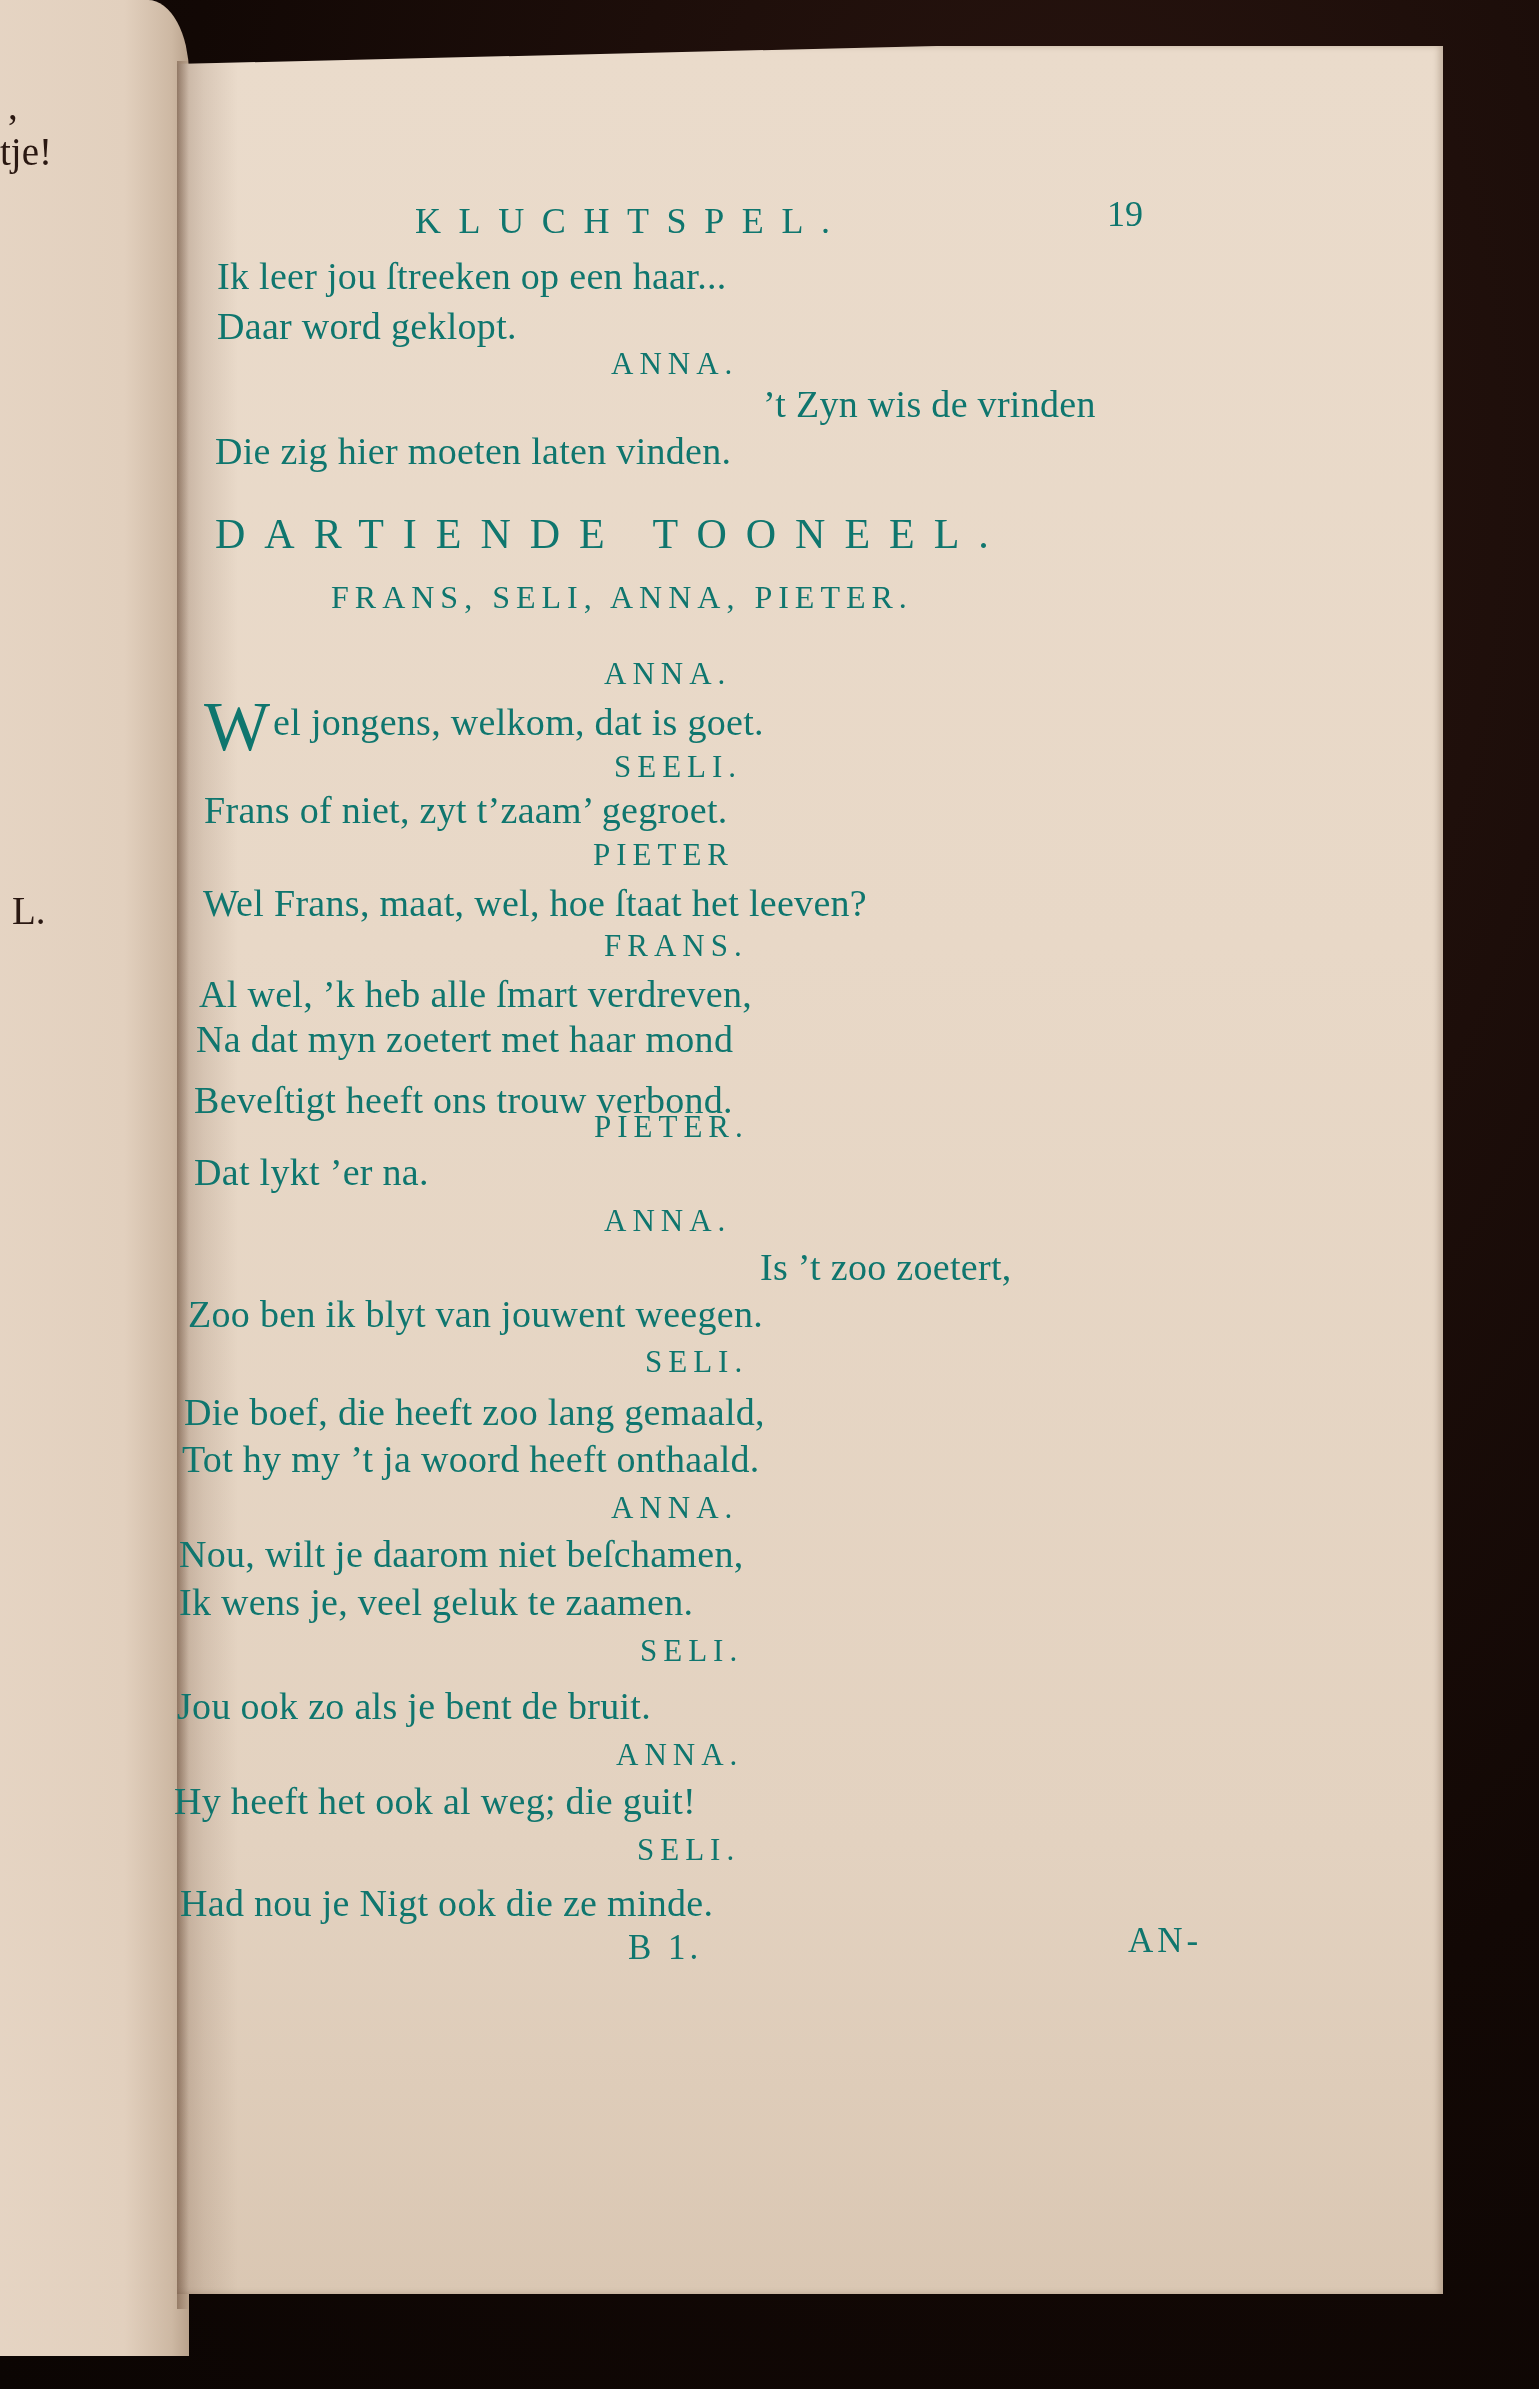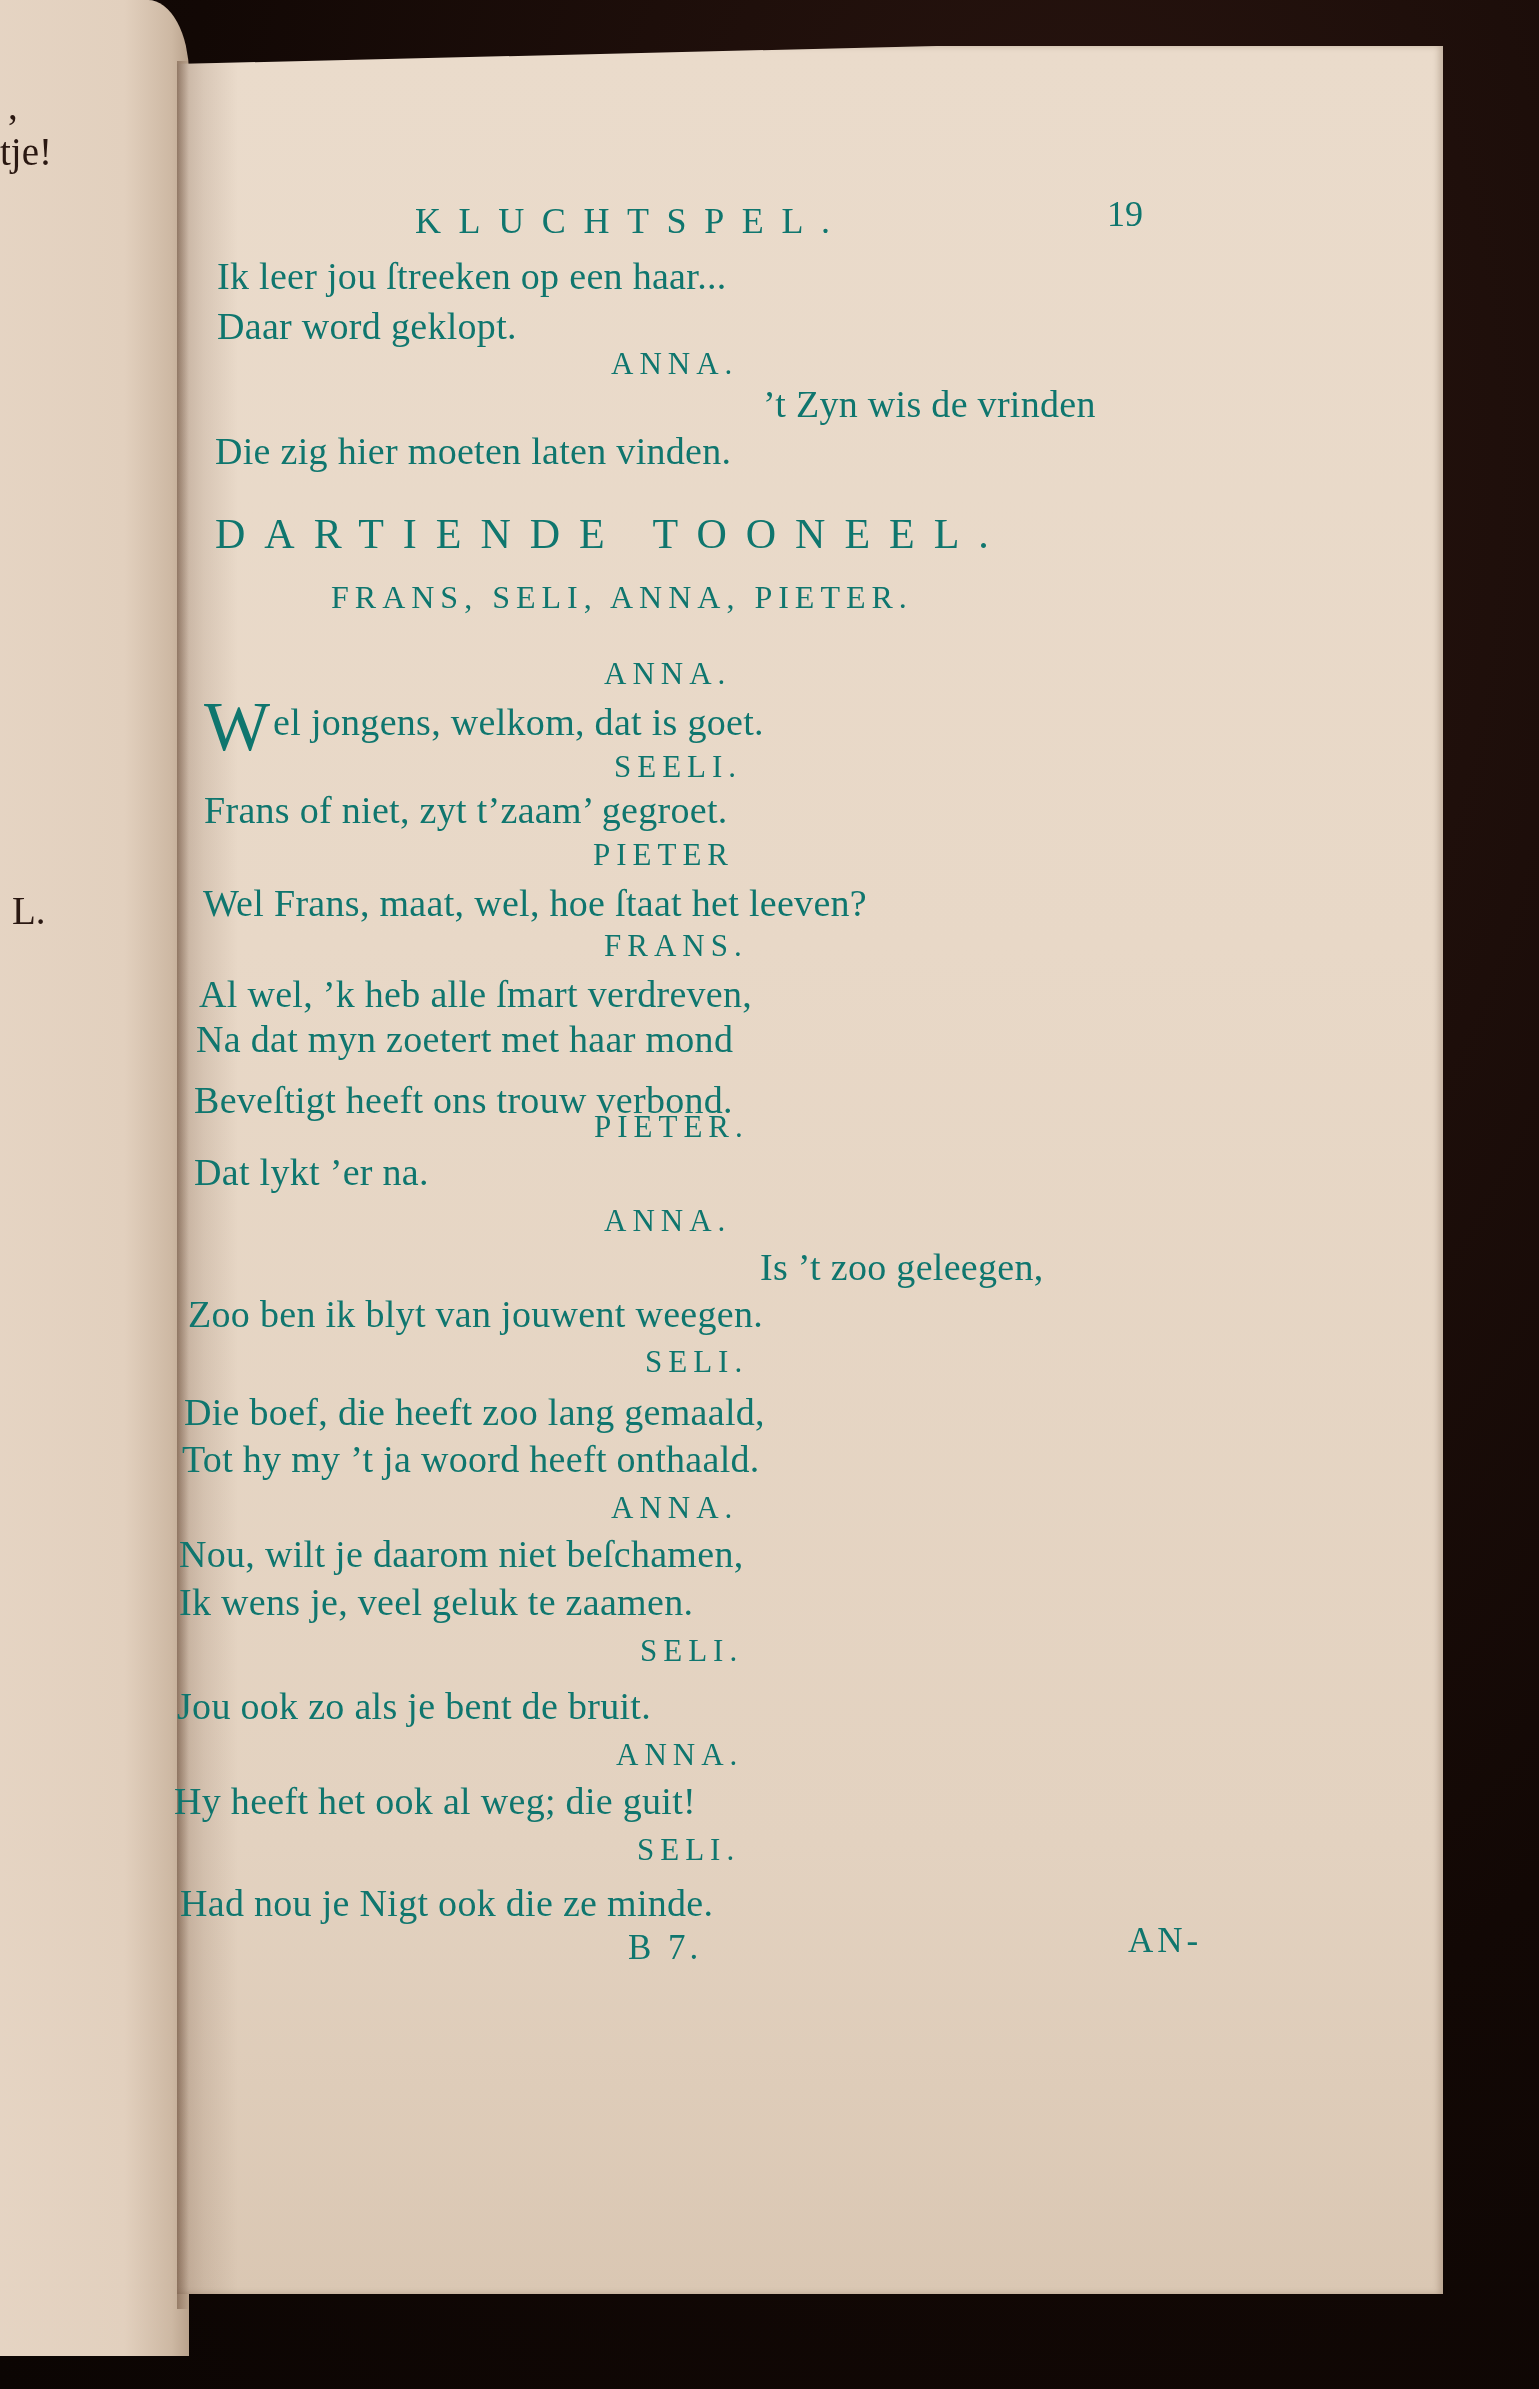--- a/index.html
+++ b/index.html
@@ -118,30 +118,30 @@
 <div class="text verse" style="left:204px; top:791px;">Frans of niet, zyt t’zaam’ gegroet.</div>
 <div class="text speaker" style="left:593px; top:839px;">PIETER</div>
 <div class="text verse" style="left:203px; top:884px;">Wel Frans, maat, wel, hoe ſtaat het leeven?</div>
 <div class="text speaker" style="left:604px; top:930px;">FRANS.</div>
 <div class="text verse" style="left:199px; top:975px;">Al wel, ’k heb alle ſmart verdreven,</div>
 <div class="text verse" style="left:196px; top:1020px;">Na dat myn zoetert met haar mond</div>
 <div class="text verse" style="left:194px; top:1065px;margin-top:16px;">Beveſtigt heeft ons trouw verbond.</div>
 <div class="text speaker" style="left:594px; top:1111px;">PIETER.</div>
 <div class="text verse" style="left:194px; top:1153px;">Dat lykt ’er na.</div>
 <div class="text speaker" style="left:604px; top:1205px;">ANNA.</div>
-<div class="text verse" style="left:760px; top:1248px;">Is ’t zoo geleegen,</div>
+<div class="text verse" style="left:760px; top:1248px;">Is ’t zoo zoetert,</div>
 <div class="text verse" style="left:188px; top:1295px;">Zoo ben ik blyt van jouwent weegen.</div>
 <div class="text speaker" style="left:645px; top:1346px;">SELI.</div>
 <div class="text verse" style="left:184px; top:1393px;">Die boef, die heeft zoo lang gemaald,</div>
 <div class="text verse" style="left:182px; top:1440px;">Tot hy my ’t ja woord heeft onthaald.</div>
 <div class="text speaker" style="left:611px; top:1492px;">ANNA.</div>
 <div class="text verse" style="left:179px; top:1535px;">Nou, wilt je daarom niet beſchamen,</div>
 <div class="text verse" style="left:179px; top:1583px;">Ik wens je, veel geluk te zaamen.</div>
 <div class="text speaker" style="left:640px; top:1635px;">SELI.</div>
 <div class="text verse" style="left:177px; top:1687px;">Jou ook zo als je bent de bruit.</div>
 <div class="text speaker" style="left:616px; top:1739px;">ANNA.</div>
 <div class="text verse" style="left:174px; top:1782px;">Hy heeft het ook al weg; die guit!</div>
 <div class="text speaker" style="left:637px; top:1834px;">SELI.</div>
 <div class="text verse" style="left:180px; top:1884px;">Had nou je Nigt ook die ze minde.</div>
 
-<div class="text signature" style="left:628px; top:1930px;">B 7.</div>
+<div class="text signature" style="left:628px; top:1930px;">B 1.</div>
 <div class="text catchword" style="left:1090px; top:1923px;margin-left:38px;">AN-</div>
 
 
 </body></html>

